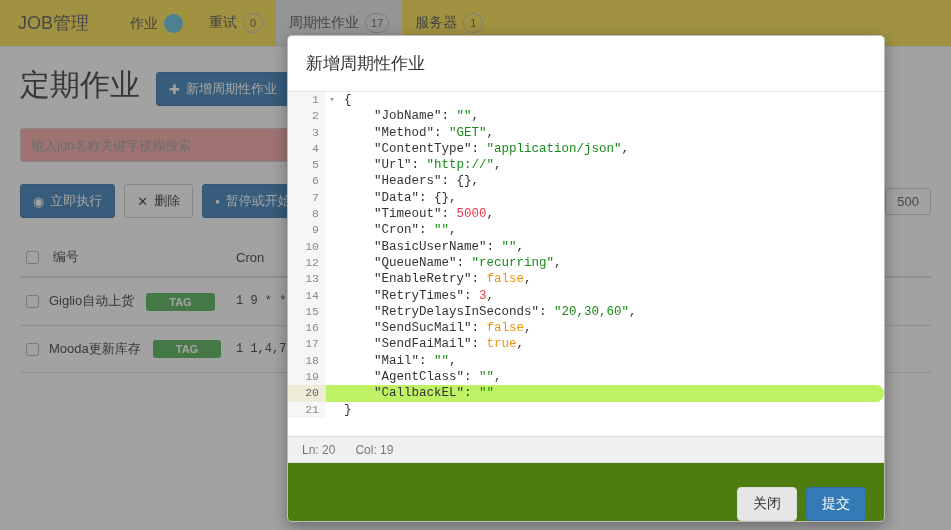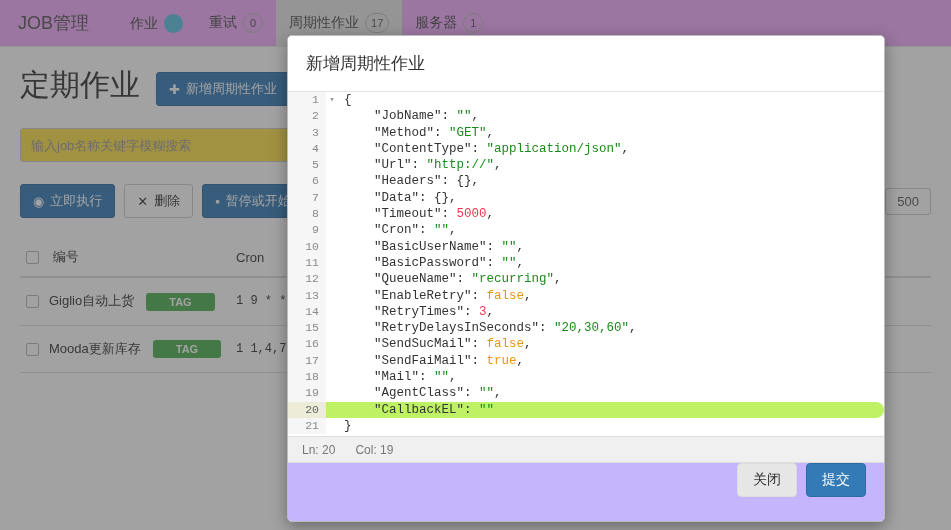--- a/index.html
+++ b/index.html
@@ -12,21 +12,21 @@
     position: relative;
   }
 
   
   #bg-page {
     position: absolute; inset: 0;
     background: #ffffff;
   }
   #bg-navbar {
     height: 47px;
-    background: #f0abfc;
+    background: #fde047;
     border-bottom: 1px solid #e7e7e7;
     display: flex; align-items: center;
     padding-left: 18px;
     gap: 0px;
   }
   .nav-brand {
     font-size: 18px; color: #555; padding: 0 14px 0 0; margin-right: 14px;
     white-space: nowrap;
   }
   .nav-item {
@@ -57,21 +57,21 @@
   }
   .btn-primary { background: #337ab7; border-color: #2e6da4; color: #fff; }
   .btn-default { background: #fff; border-color: #ccc; color: #333; }
 
   .search-row { margin-top: 22px; }
   .search-input {
     width: 520px; height: 34px;
     border: 1px solid #ccc; border-radius: 3px;
     padding: 6px 10px; font-size: 13px; color: #555;
     font-family: "Liberation Sans", sans-serif;
-    background:#fde047;
+    background:#fca5a5;
   }
   .search-input::placeholder { color: #999; }
 
   .action-row { margin-top: 22px; display: flex; align-items: center; gap: 9px; }
   .action-right { margin-left: auto; display: flex; align-items: center; gap: 8px; }
   .pagesize {
     border: 1px solid #ccc; border-radius: 3px; padding: 5px 11px;
     font-size: 13px; color: #555; background: #fff;
   }
 
@@ -168,23 +168,23 @@
     background: #f0f0f0;
     border-bottom: 1px solid #ddd;
     display: flex; align-items: center; gap: 20px;
     padding: 9px 14px;
     font-size: 12px; color: #777;
     font-family: "Liberation Sans", sans-serif;
   }
 
   #modal-footer {
     flex: 0 0 58px; height: 58px;
-    display: flex; align-items: flex-start; justify-content: flex-end;
+    display: flex; align-items: flex-end; justify-content: flex-end;
     gap: 9px; padding: 0 18px;
-    background: #c4b5fd;
+    background: #4d7c0f;
   }
   .btn-modal { font-size: 14px; padding: 7px 15px; border-radius: 4px; cursor: pointer; border: 1px solid transparent; }
   .btn-close { background: #e6e6e6; border-color: #dcdcdc; color: #333; }
   .btn-submit { background: #337ab7; border-color: #2e6da4; color: #fff; }
 </style>
 </head>
 <body>
 
 <div id="bg-page">
 
@@ -326,25 +326,20 @@
             <div class="gutter">9</div>
             <div class="fold"></div>
             <div class="code-text"><span class="t-key">    "Cron": </span><span class="t-str">""</span><span class="t-punc">,</span></div>
           </div>
           <div class="code-line">
             <div class="gutter">10</div>
             <div class="fold"></div>
             <div class="code-text"><span class="t-key">    "BasicUserName": </span><span class="t-str">""</span><span class="t-punc">,</span></div>
           </div>
           <div class="code-line">
-            <div class="gutter">11</div>
-            <div class="fold"></div>
-            <div class="code-text"><span class="t-key">    "BasicPassword": </span><span class="t-str">""</span><span class="t-punc">,</span></div>
-          </div>
-          <div class="code-line">
             <div class="gutter">12</div>
             <div class="fold"></div>
             <div class="code-text"><span class="t-key">    "QueueName": </span><span class="t-str">"recurring"</span><span class="t-punc">,</span></div>
           </div>
           <div class="code-line">
             <div class="gutter">13</div>
             <div class="fold"></div>
             <div class="code-text"><span class="t-key">    "EnableRetry": </span><span class="t-bool">false</span><span class="t-punc">,</span></div>
           </div>
           <div class="code-line">

